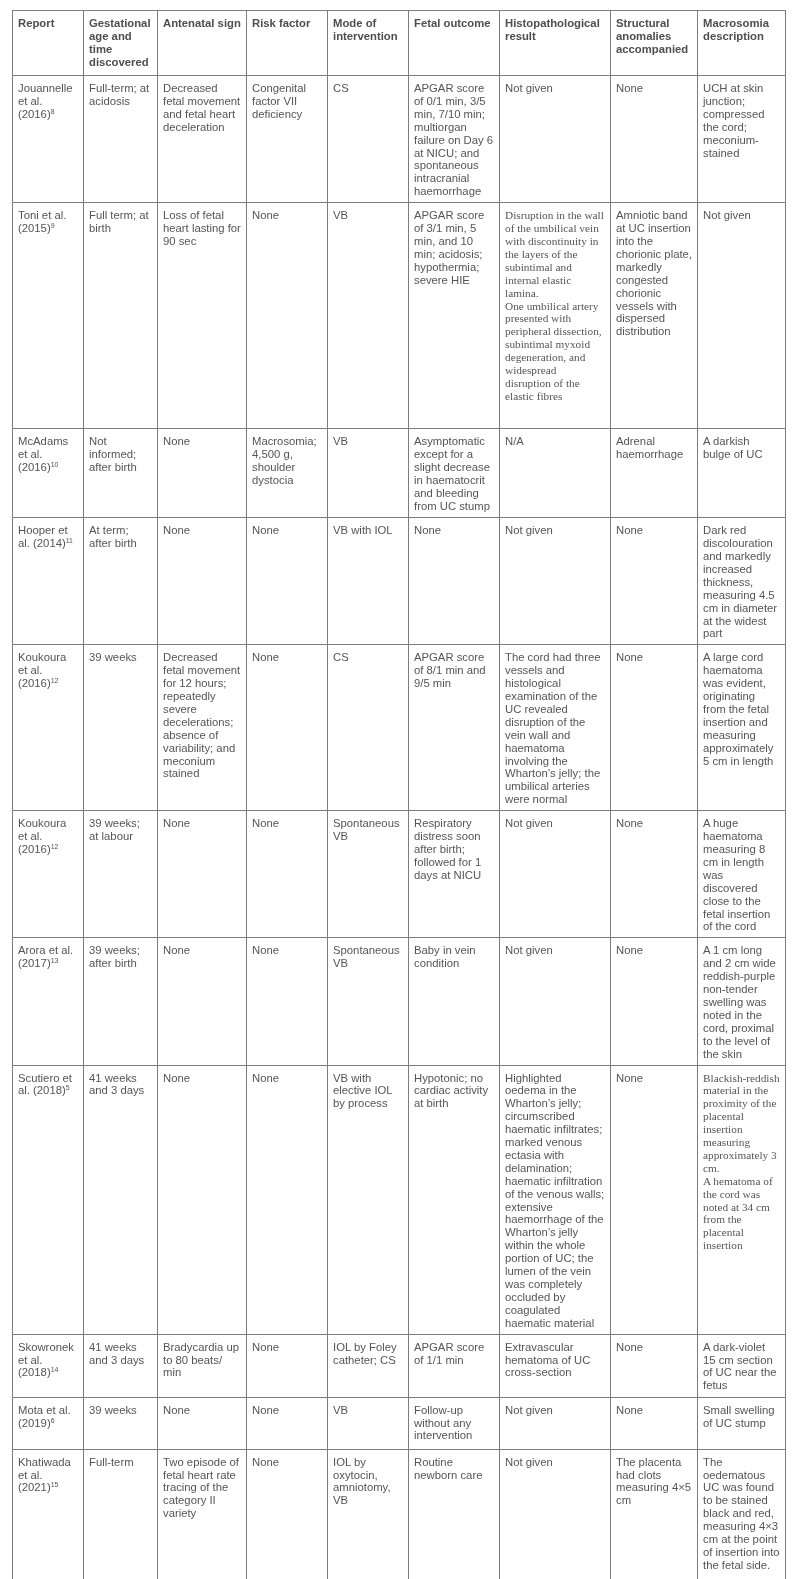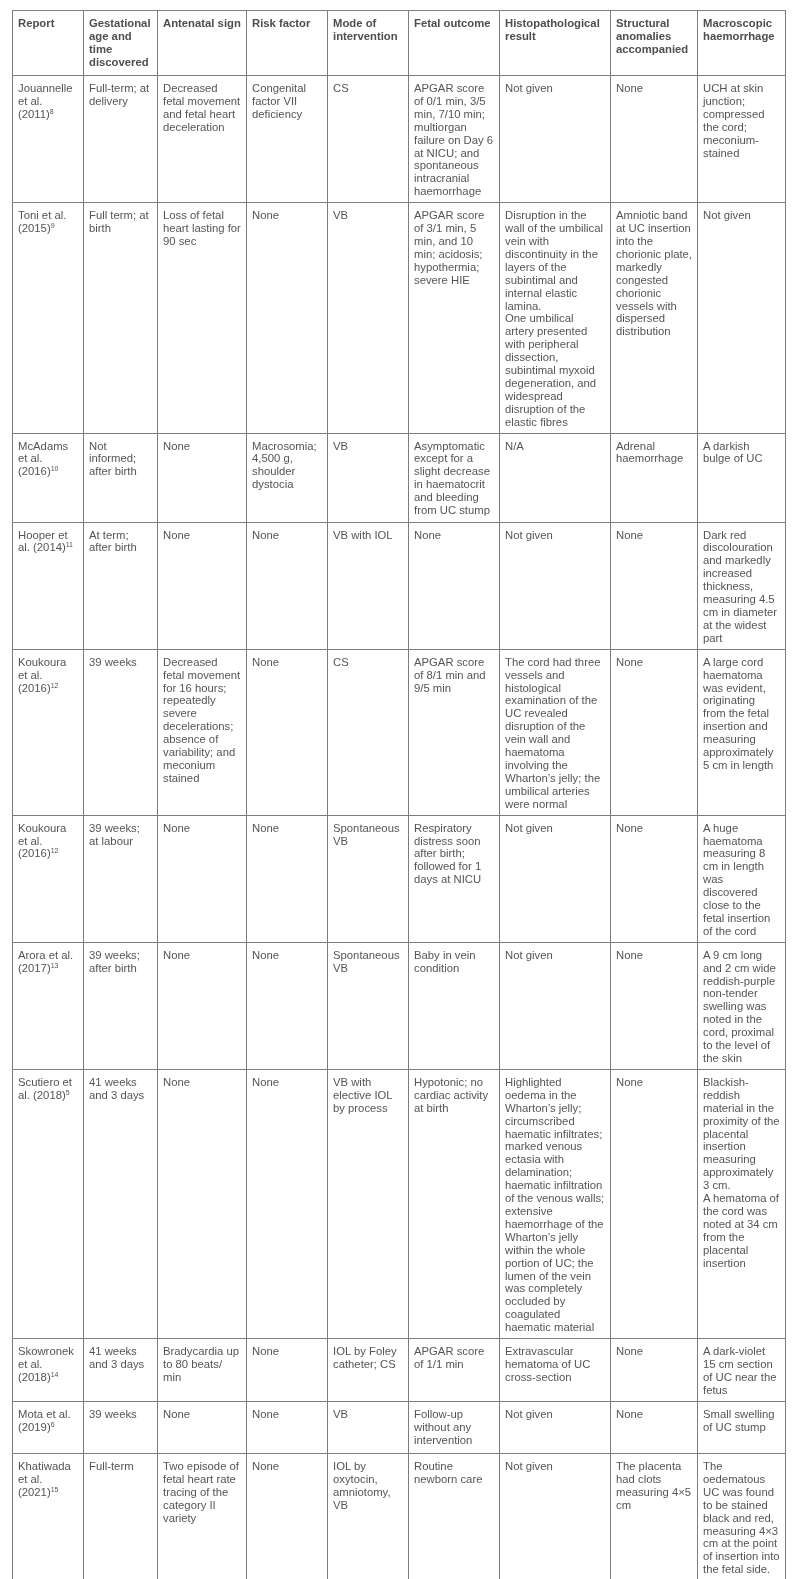--- a/index.html
+++ b/index.html
@@ -20,21 +20,21 @@
     text-align: left;
     padding: 6px 5px 4px 5px;
     overflow: hidden;
     word-wrap: break-word;
   }
   table.cases th {
     font-weight: bold;
     color: #4e4e4e;
     margin-left: 48px;
   }
-  table.cases td .line { display: block; }
+  table.cases td .line { display: block; font-family: Liberation Serif, serif; }
   sup { font-size: 7px; line-height: 0; vertical-align: 4px; }
   col.c1 { width: 71px; }
   col.c2 { width: 74px; }
   col.c3 { width: 89px; }
   col.c4 { width: 81px; }
   col.c5 { width: 81px; }
   col.c6 { width: 91px; }
   col.c7 { width: 111px; }
   col.c8 { width: 87px; }
   col.c9 { width: 88px; }
@@ -69,27 +69,27 @@
   <thead>
     <tr class="hdr">
       <th>Report</th>
       <th>Gestational age and time discovered</th>
       <th>Antenatal sign</th>
       <th>Risk factor</th>
       <th>Mode of intervention</th>
       <th>Fetal outcome</th>
       <th>Histopathological result</th>
       <th>Structural anomalies accompanied</th>
-      <th>Macroscopic haemorrhage</th>
+      <th>Macrosomia description</th>
     </tr>
   </thead>
   <tbody id="rows">
       <tr class="r1">
-        <td><span>Jouannelle et al. (2011)</span><sup>8</sup></td>
-        <td>Full-term; at delivery</td>
+        <td><span>Jouannelle et al. (2016)</span><sup>8</sup></td>
+        <td>Full-term; at acidosis</td>
         <td>Decreased fetal movement and fetal heart deceleration</td>
         <td>Congenital factor VII deficiency</td>
         <td>CS</td>
         <td>APGAR score of 0/1 min, 3/5 min, 7/10 min; multiorgan failure on Day 6 at NICU; and spontaneous intracranial haemorrhage</td>
         <td>Not given</td>
         <td>None</td>
         <td>UCH at skin junction; compressed the cord; meconium-stained</td>
       </tr>
       <tr class="r2">
         <td><span>Toni et al. (2015)</span><sup>9</sup></td>
@@ -123,21 +123,21 @@
         <td>None</td>
         <td>VB with IOL</td>
         <td>None</td>
         <td>Not given</td>
         <td>None</td>
         <td>Dark red discolouration and markedly increased thickness, measuring 4.5 cm in diameter at the widest part</td>
       </tr>
       <tr class="r5">
         <td><span>Koukoura et al. (2016)</span><sup>12</sup></td>
         <td>39 weeks</td>
-        <td>Decreased fetal movement for 16 hours; repeatedly severe decelerations; absence of variability; and meconium stained</td>
+        <td>Decreased fetal movement for 12 hours; repeatedly severe decelerations; absence of variability; and meconium stained</td>
         <td>None</td>
         <td>CS</td>
         <td>APGAR score of 8/1 min and 9/5 min</td>
         <td>The cord had three vessels and histological examination of the UC revealed disruption of the vein wall and haematoma involving the Wharton’s jelly; the umbilical arteries were normal</td>
         <td>None</td>
         <td>A large cord haematoma was evident, originating from the fetal insertion and measuring approximately 5 cm in length</td>
       </tr>
       <tr class="r6">
         <td><span>Koukoura et al. (2016)</span><sup>12</sup></td>
         <td>39 weeks; at labour</td>
@@ -151,21 +151,21 @@
       </tr>
       <tr class="r7">
         <td><span>Arora et al. (2017)</span><sup>13</sup></td>
         <td>39 weeks; after birth</td>
         <td>None</td>
         <td>None</td>
         <td>Spontaneous VB</td>
         <td>Baby in vein condition</td>
         <td>Not given</td>
         <td>None</td>
-        <td>A 9 cm long and 2 cm wide reddish-purple non-tender swelling was noted in the cord, proximal to the level of the skin</td>
+        <td>A 1 cm long and 2 cm wide reddish-purple non-tender swelling was noted in the cord, proximal to the level of the skin</td>
       </tr>
       <tr class="r8">
         <td><span>Scutiero et al. (2018)</span><sup>5</sup></td>
         <td>41 weeks and 3 days</td>
         <td>None</td>
         <td>None</td>
         <td>VB with elective IOL by process</td>
         <td>Hypotonic; no cardiac activity at birth</td>
         <td>Highlighted oedema in the Wharton’s jelly; circumscribed haematic infiltrates; marked venous ectasia with delamination; haematic infiltration of the venous walls; extensive haemorrhage of the Wharton’s jelly within the whole portion of UC; the lumen of the vein was completely occluded by coagulated haematic material</td>
         <td>None</td>

